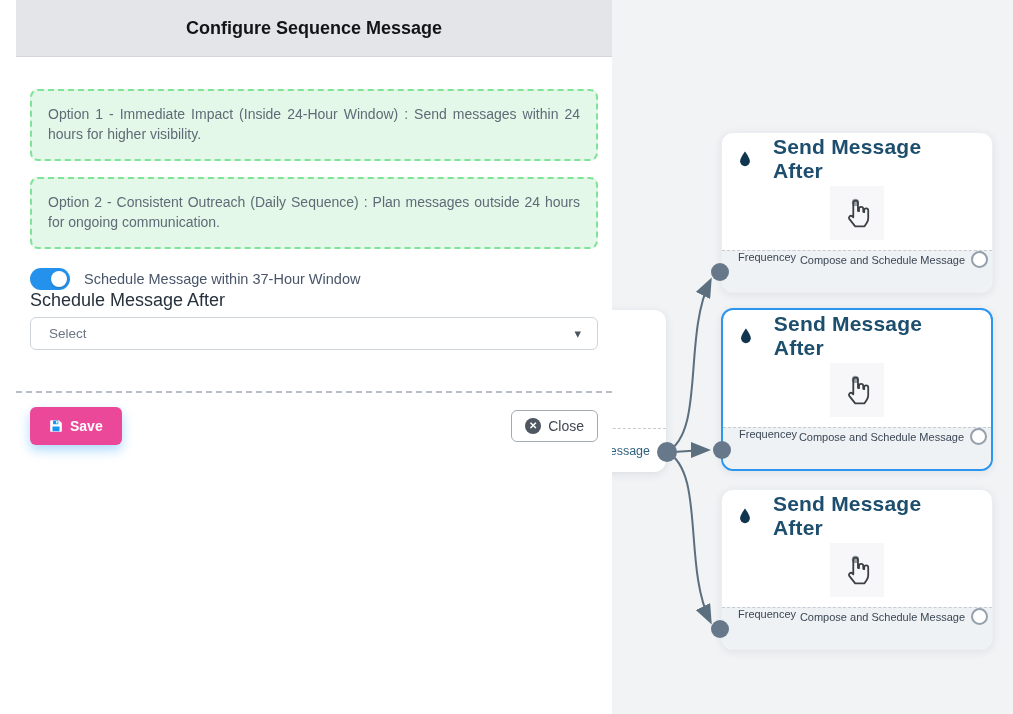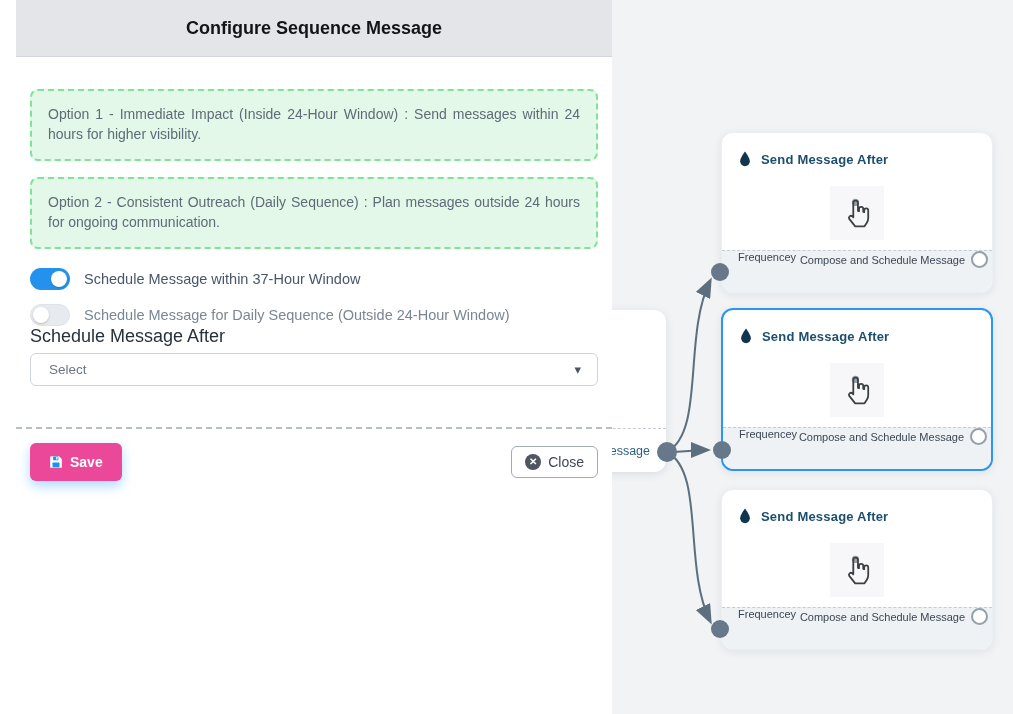--- a/index.html
+++ b/index.html
@@ -18,23 +18,23 @@
   .edges-svg { position:absolute; left:0; top:0; width:417px; height:714px; pointer-events:none; z-index:3; }
 
   .flow-node {
     position:absolute; left:124px; width:272px; background:#fff;
     border:1px solid #eceff2; border-radius:12px;
     box-shadow:0 2px 10px rgba(30,41,59,.08);
     display:flex; flex-direction:column; z-index:2;
   }
   .flow-node.selected { border:2px solid #2b95f0; }
   .node-title {
-    display:flex; align-items:center; gap:9px;
+    display:flex; align-items:center; gap:21px;
     padding:14px 16px 4px 16px; height:42px;
-    color:#1d4e6e; font-weight:bold; font-size:13px; letter-spacing:.2px;
+    color:#1d4e6e; font-weight:bold; font-size:21px; letter-spacing:.2px;
   }
   .node-body { flex:1; display:flex; align-items:center; justify-content:center; }
   .icon-tile {
     width:54px; height:54px; background:#f7f7fa;
     display:flex; align-items:center; justify-content:center;
   }
   .node-footer {
     height:42px; border-top:1px dashed #c6ccd2; background:#eff2f5;
     border-radius:0 0 11px 11px;
     display:flex; align-items:flex-start; justify-content:space-between;
@@ -252,26 +252,20 @@
       <span>Option 2 - Consistent Outreach (Daily Sequence) : Plan messages outside 24 hours for ongoing communication.</span>
     </div>
 
     <div class="toggle-row first">
       <div class="switch on">
           <div class="knob"></div>
         </div>
       <div class="toggle-label">Schedule Message within 37-Hour Window</div>
     </div>
 
-    <div class="toggle-row second">
-      <div class="switch off">
-          <div class="knob"></div>
-        </div>
-      <div class="toggle-label">Schedule Message for Daily Sequence (Outside 24-Hour Window)</div>
-    </div>
 
     <div class="field-label">Schedule Message After</div>
     <div class="select-box">
       <span class="select-value">Select</span>
       <span class="select-caret">▾</span>
     </div>
 
     <hr class="footer-divider">
 
     <div class="modal-actions">

